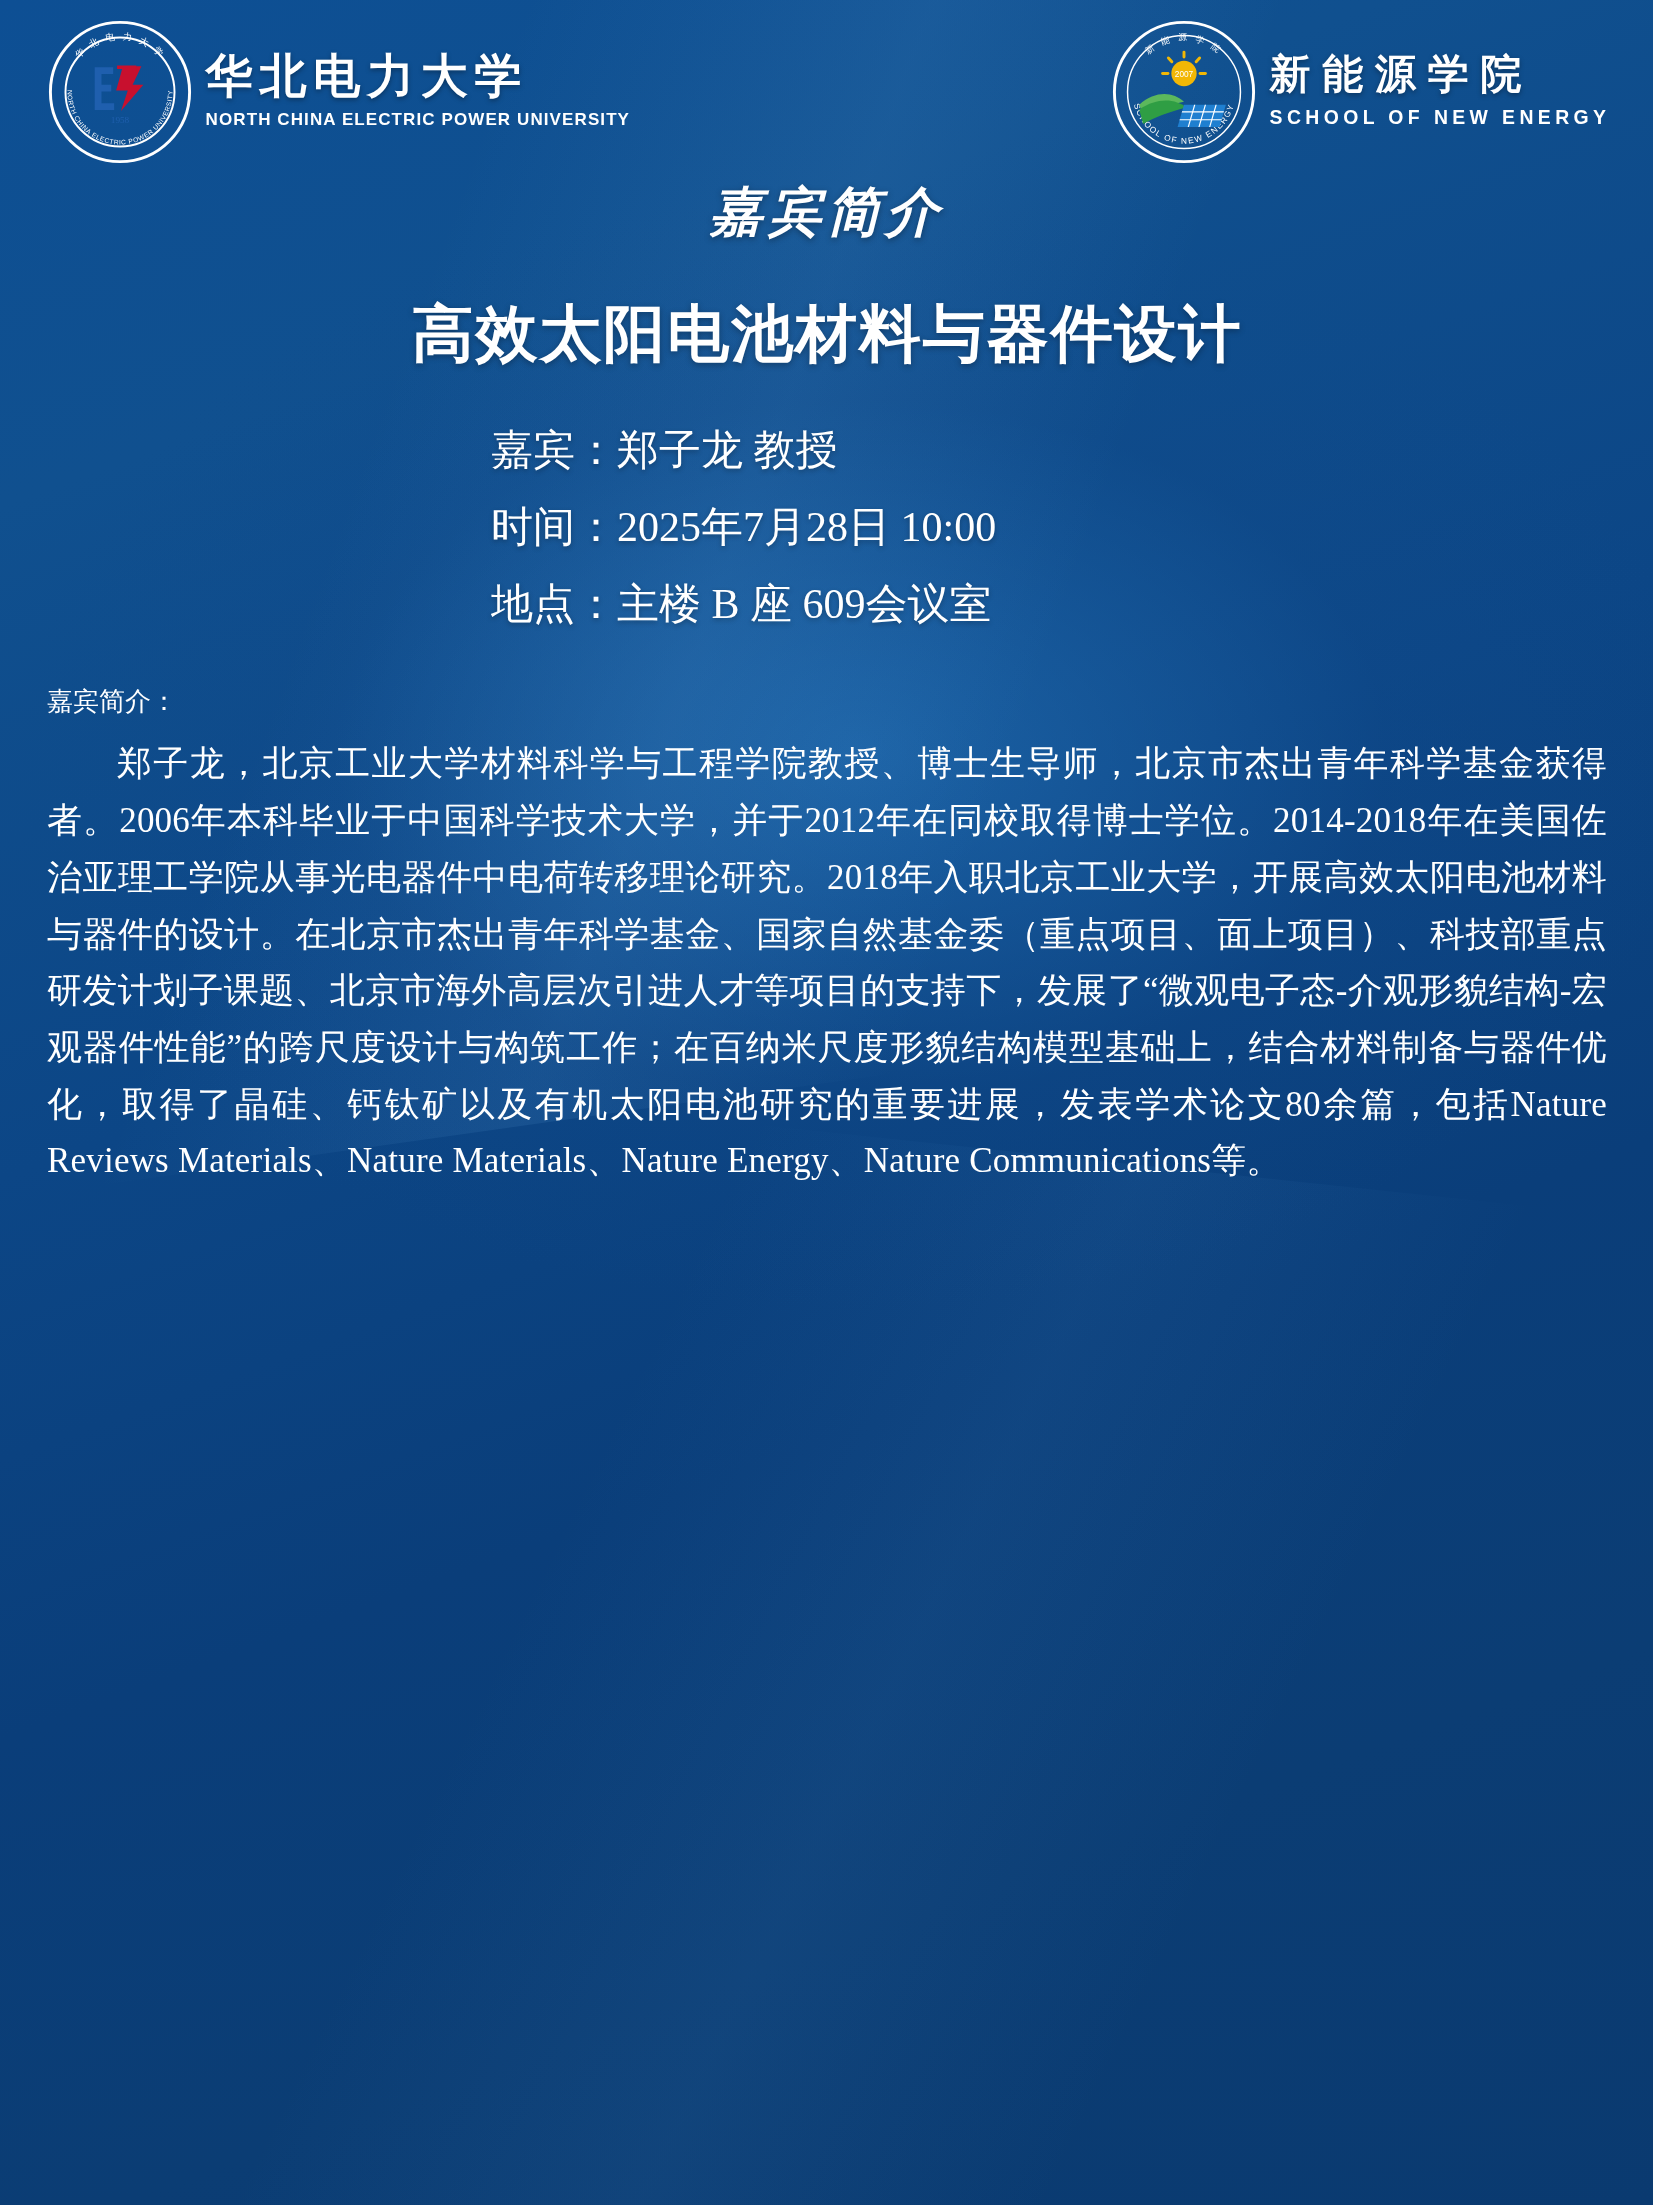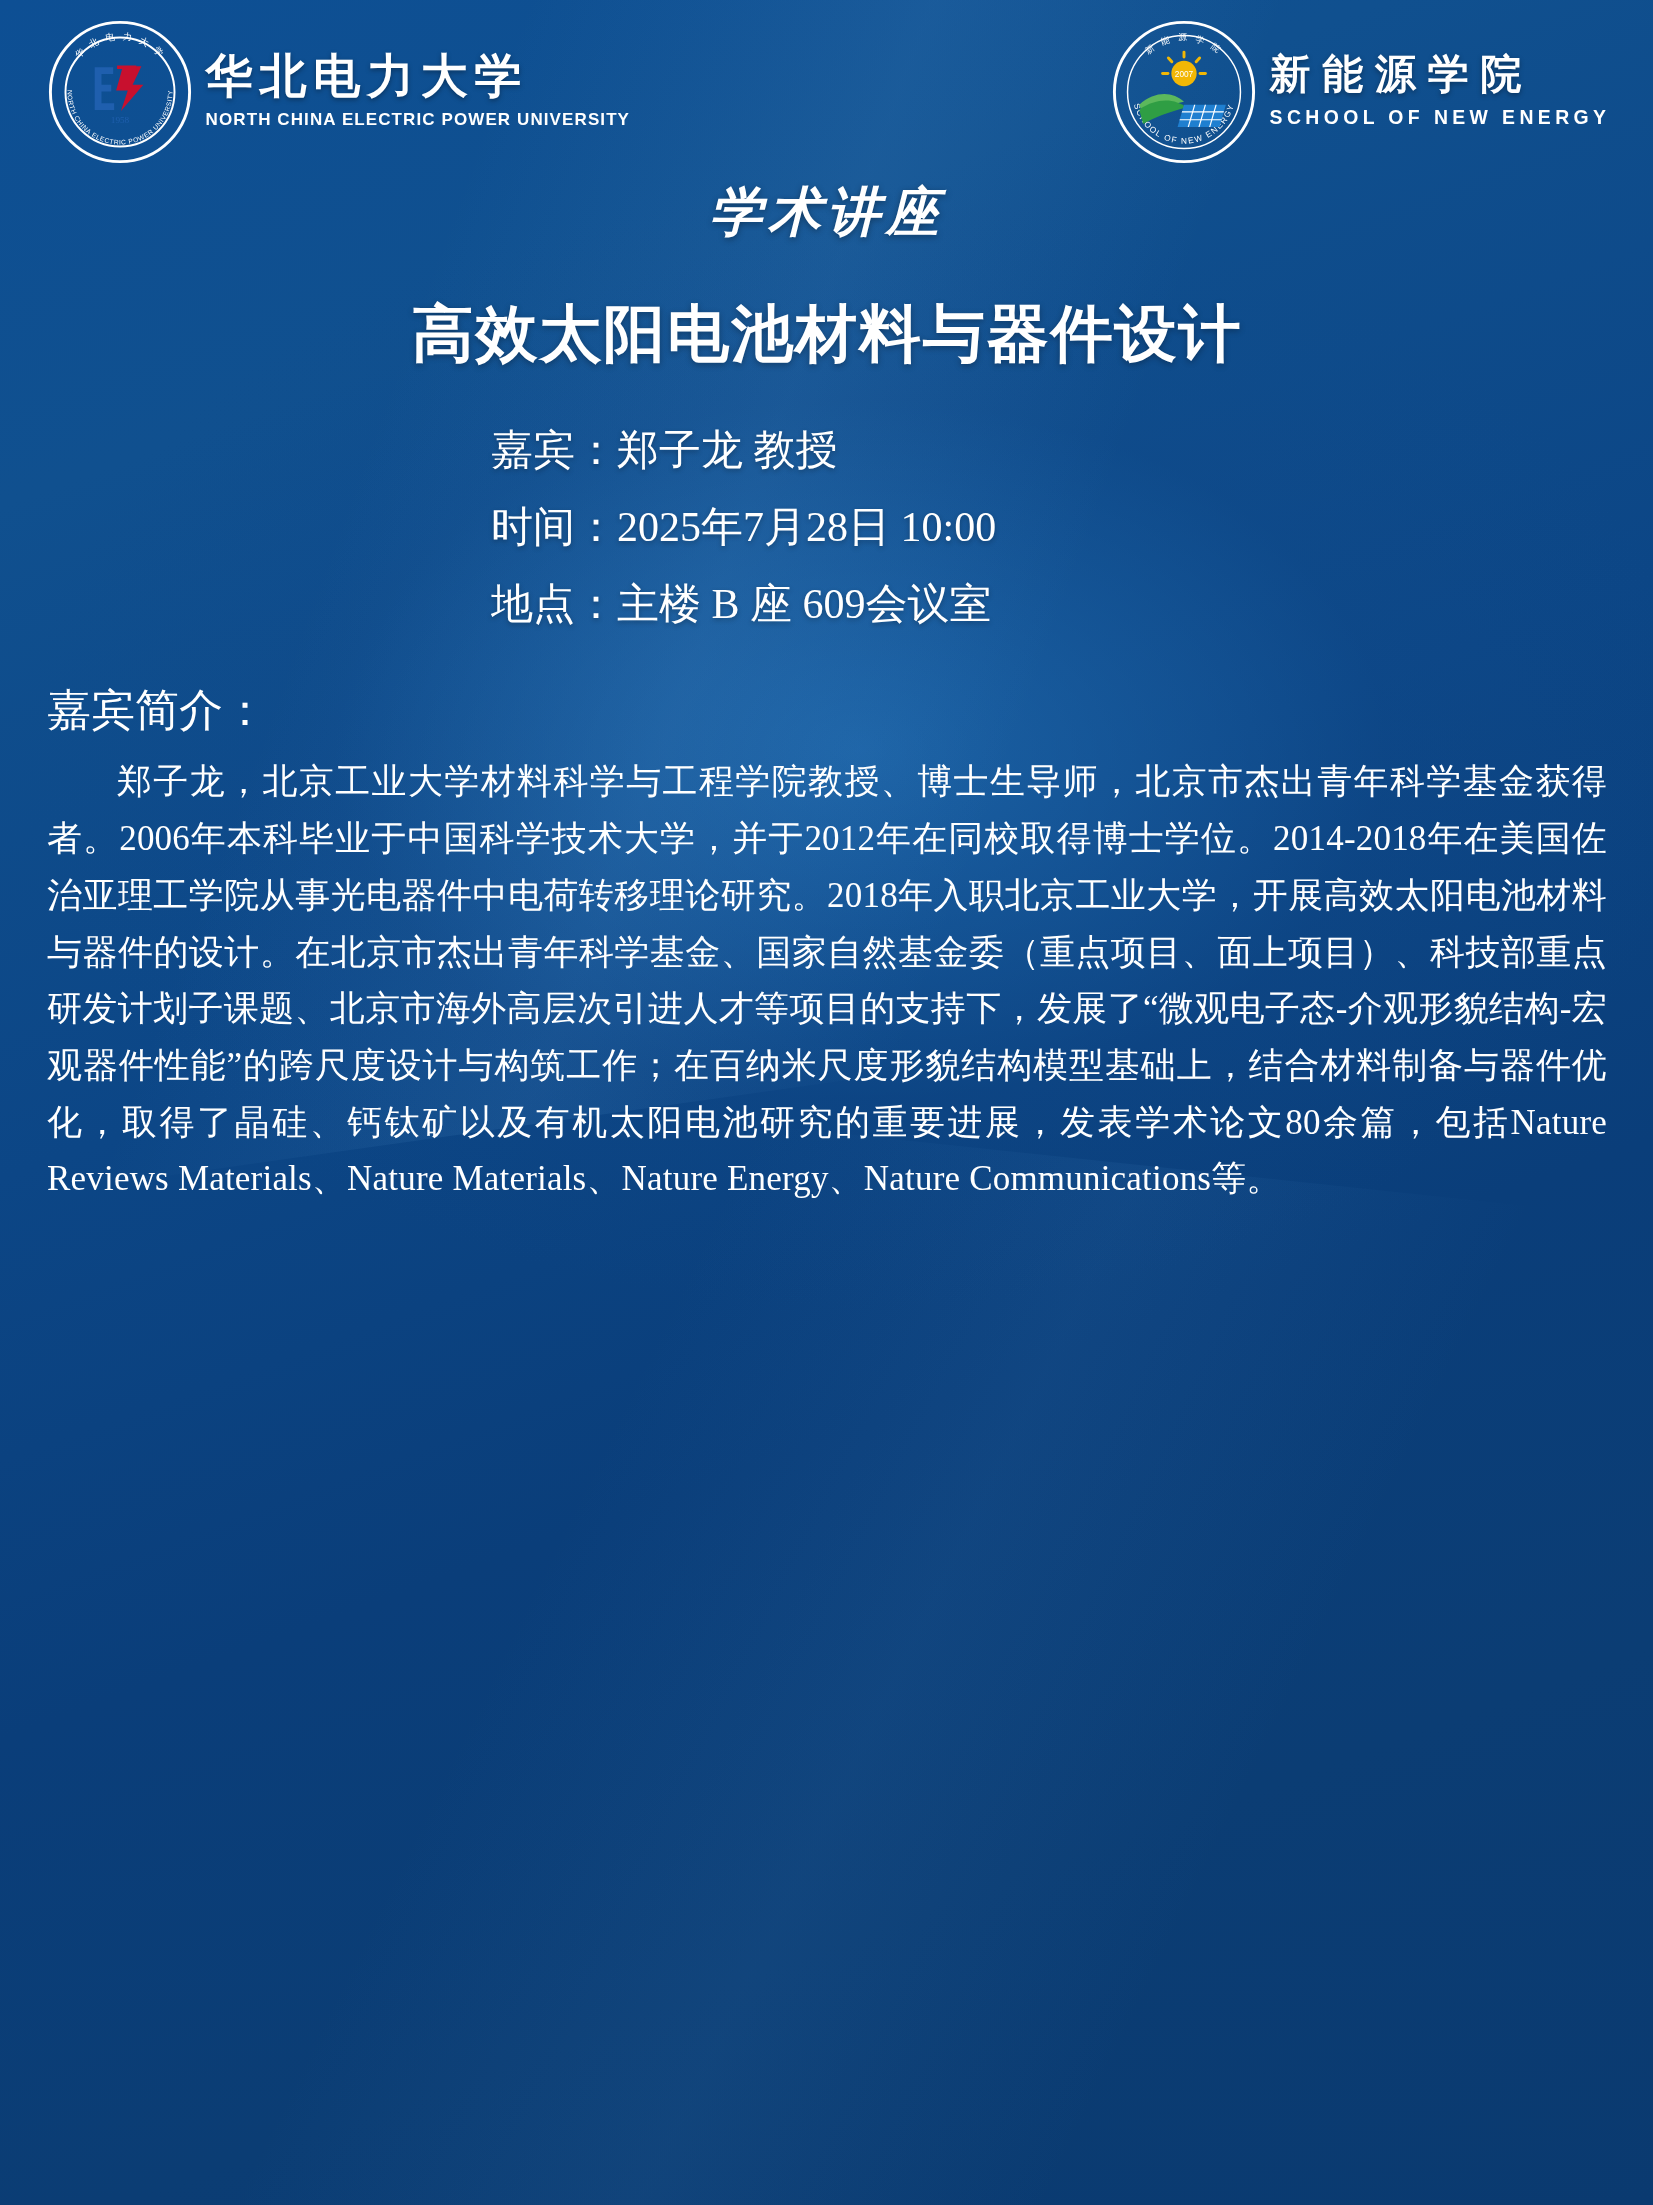--- a/index.html
+++ b/index.html
@@ -152,21 +152,21 @@
   .meta-row:last-child { margin-bottom: 0; }
 
   
   .bio {
     position: relative;
     z-index: 5;
     margin: 64px 47px 0 47px;
   }
   .bio-label {
     font-family: "Liberation Serif", "DejaVu Serif", serif;
-    font-size: 44px;
+    font-size: 26px;
     line-height: 1.0;
     margin-bottom: 21.4px;
   }
   .bio-body {
     font-family: "Liberation Serif", "DejaVu Serif", serif;
     font-size: 35px;
     line-height: 1.62;
     text-align: justify;
     text-justify: inter-ideograph;
     text-indent: 70px;
@@ -247,21 +247,21 @@
           </g>
         </svg>
       </div>
       <div class="brand-text">
         <div class="brand-cn-2">新能源学院</div>
         <div class="brand-en-2">SCHOOL OF NEW ENERGY</div>
       </div>
     </div>
   </div>
 
-  <div class="kicker">学术讲座</div>
+  <div class="kicker">嘉宾简介</div>
   <div class="main-title">高效太阳电池材料与器件设计</div>
 
   <div class="meta">
     <div class="meta-row">嘉宾：郑子龙 教授</div>
     <div class="meta-row">时间：2025年7月28日 10:00</div>
     <div class="meta-row">地点：主楼 B 座 609会议室</div>
   </div>
 
   <div class="bio">
     <div class="bio-label">嘉宾简介：</div>

